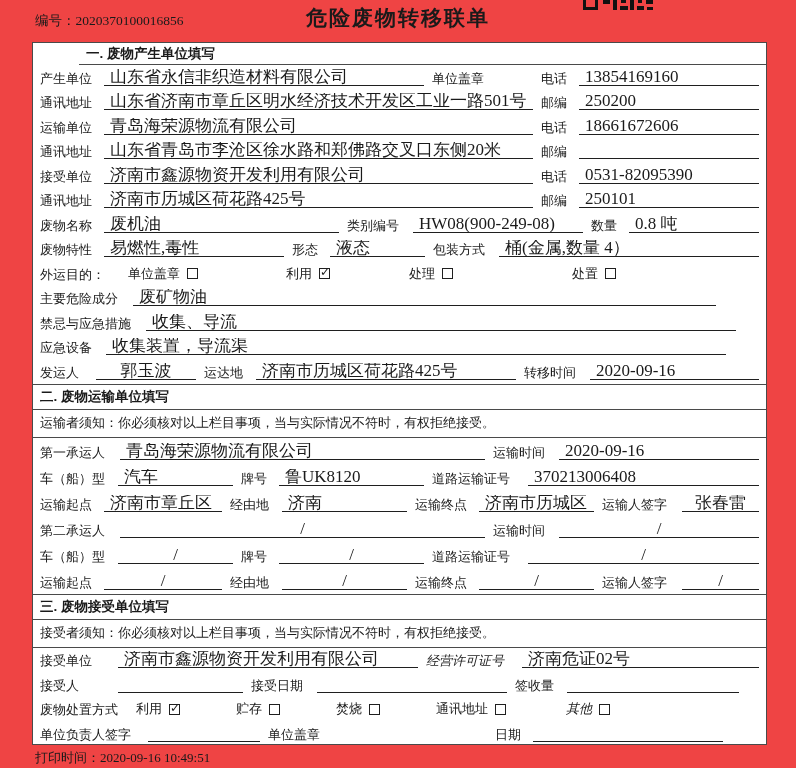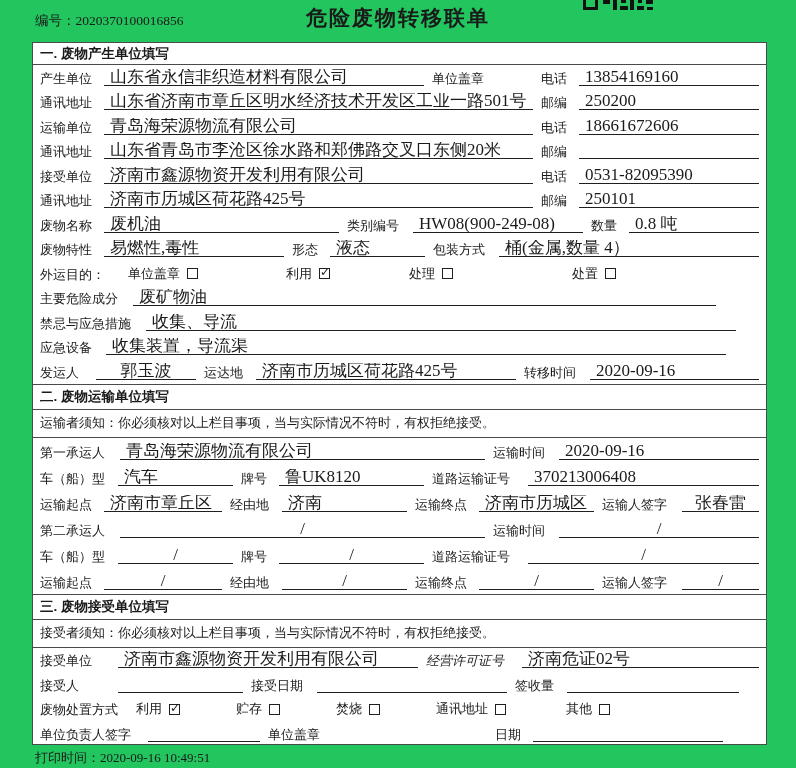--- a/index.html
+++ b/index.html
@@ -1,33 +1,33 @@
 <!DOCTYPE html>
 <html><head>
 <meta charset="utf-8">
 <style>
   * { margin:0; padding:0; box-sizing:border-box; }
   html,body { background:#ffffff; }
   body { font-family:"Liberation Serif","DejaVu Serif",serif; color:#1a1a1a; }
-  .page { position:relative; width:796px; height:768px; background:#22c55e; overflow:hidden; }
+  .page { position:relative; width:796px; height:768px; background:#ef4444; overflow:hidden; }
 
   
   .doc-no { position:absolute; left:35px; top:12px; font-size:13.5px; white-space:nowrap; }
   .main-title { position:absolute; left:0; top:4px; width:100%; text-align:center;
                 font-size:21px; font-weight:bold; letter-spacing:2px; }
   .qr-frag { position:absolute; left:583px; top:0; width:70px; height:10px; }
 
   
   .ftable { position:absolute; left:32px; top:42px; width:735px; height:703px;
             border:1px solid #4a4a4a; display:flex; flex-direction:column; background:#fff; }
   .section { display:flex; flex-direction:column; }
   .sec-title { height:26px; display:flex; align-items:center; padding-left:7px;
                font-size:13.5px; font-weight:bold; border-bottom:1px solid #4a4a4a;
                font-family:"Liberation Sans","DejaVu Sans",sans-serif; }
-  .section:first-child .sec-title { height:22px; }
+  .section:first-child .sec-title { height:22px;margin-left:46px; }
   .section:not(:first-child) .sec-title { border-top:1px solid #4a4a4a; }
   .note-row { height:28px; display:flex; align-items:center; padding-left:7px;
               font-size:13px; border-bottom:1px solid #4a4a4a; }
 
   .frow { display:flex; align-items:flex-end; padding:0 7px 4px 7px; }
   .sec-1 .frow { height:24.5px; }
   .sec-2 .frow { height:26px; }
   .sec-3 .frow { height:24.5px; }
   .frow > * { margin-right:8px; }
   .frow > *:last-child { margin-right:0; }
@@ -255,21 +255,21 @@
             <span class="cbx"></span>
           </span>
           <span class="cbg" style="flex: 0 0 92px;">
             <span class="cbl">焚烧</span>
             <span class="cbx"></span>
           </span>
           <span class="cbg" style="flex: 0 0 122px;">
             <span class="cbl">通讯地址</span>
             <span class="cbx"></span>
           </span>
-          <span class="cbg" style="flex: 1 1 auto;">
+          <span class="cbg" style="flex: 1 1 auto; font-style: italic;">
             <span class="cbl">其他</span>
             <span class="cbx"></span>
           </span>
         </div>
         <div class="frow">
           <span class="lbl" style="flex: 0 0 100px;">单位负责人签字</span>
           <span class="fld" style="flex: 0 0 112px;"></span>
           <span class="lbl" style="flex: 0 0 56px;">单位盖章</span>
           <span class="spc" style="flex: 0 0 155px;"></span>
           <span class="lbl" style="flex: 0 0 30px;">日期</span>

